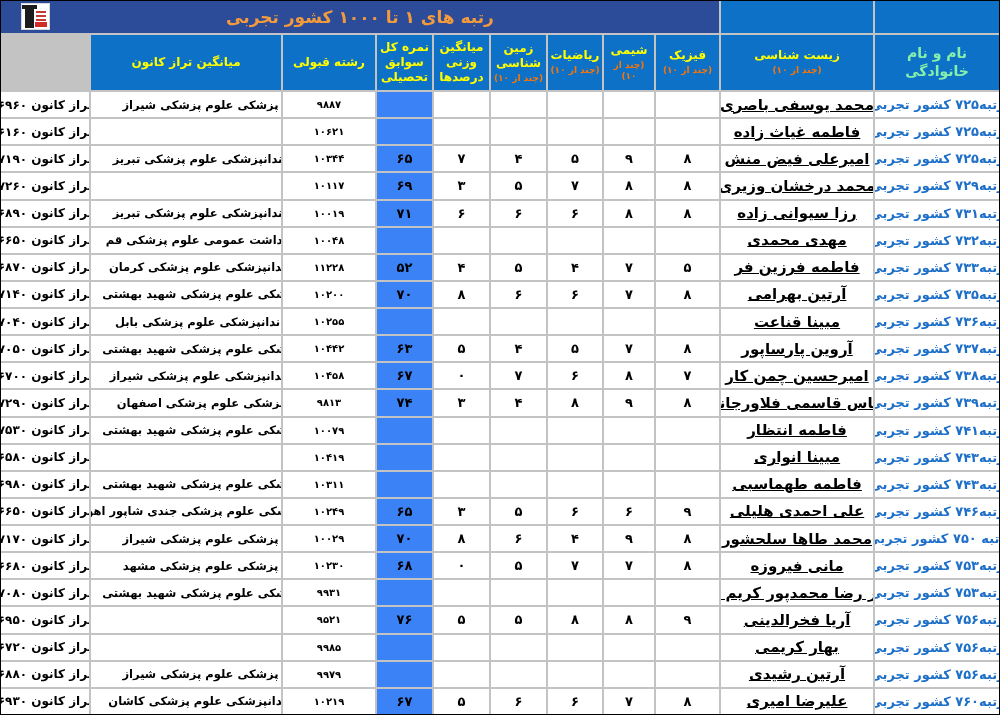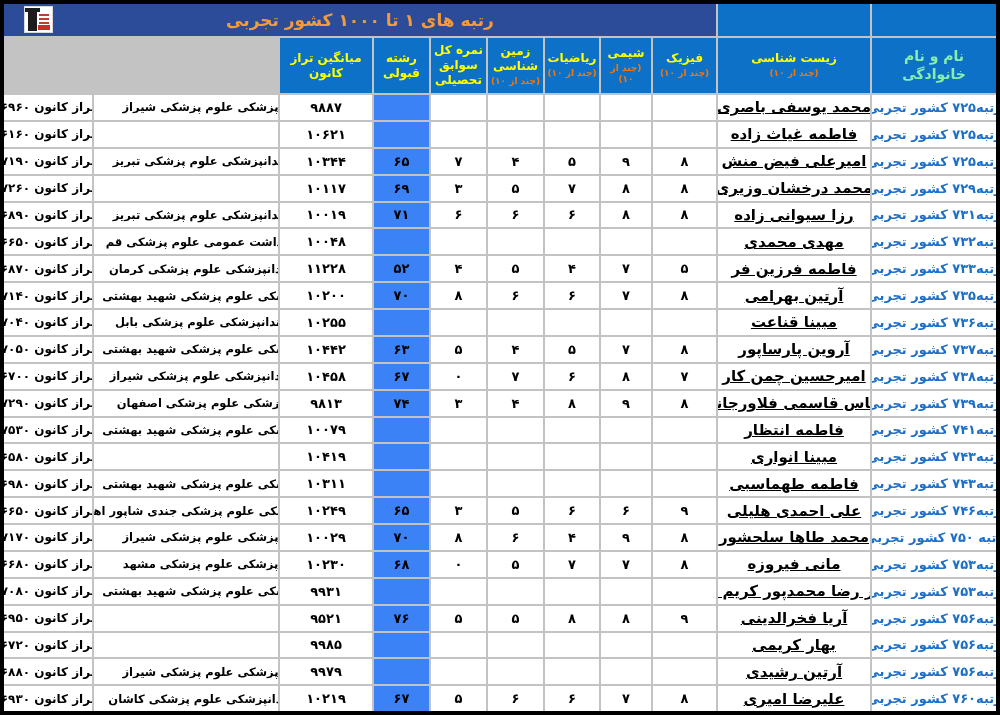--- a/index.html
+++ b/index.html
@@ -2,21 +2,21 @@
 <html lang="fa" dir="rtl"><head>
 <meta charset="utf-8">
 <style>
   html,body{margin:0;padding:0;background:#ffffff;}
   *{box-sizing:border-box;}
   .screen{
     width:1000px;height:715px;
     direction:rtl;
     font-family:"DejaVu Sans", sans-serif;
     background:#c3c3c3;
-    border:4px solid #000000;
+    border:1px solid #000000;
     display:flex;flex-direction:column;
     overflow:hidden;
     position:relative;
   }
   
   .top-band{
     height:32px;flex:0 0 32px;
     display:grid;
     grid-template-columns:124px 152px 1fr;
     gap:2px;
@@ -76,21 +76,21 @@
     display:flex;align-items:center;justify-content:center;
     text-align:center;
     font-weight:bold;color:#000000;
     overflow:hidden;white-space:nowrap;
     padding:0 3px;
   }
   .c-rank{color:#1d6fc8;font-size:13px;}
   .c-name{font-size:15px;text-decoration:underline;}
   .c-score{font-size:13px;}
   .c-avg{font-size:13px;background:#3b82f6;}
-  .c-total{font-size:13px;text-align:center;}
+  .c-total{font-size:10px;text-align:center;}
   .c-major{font-size:11.5px;padding-left:32px;}
   .c-kanoon{font-size:12px;}
 </style>
 </head>
 <body>
 
 <div class="screen">
 
   <div class="top-band">
     <div class="top-cell"></div>
@@ -125,20 +125,23 @@
     </div>
     <div class="th">
       <span class="main">ریاضیات</span>
       <span class="sub">(چند از ۱۰)</span>
     </div>
     <div class="th">
       <span class="main">زمین شناسی</span>
       <span class="sub">(چند از ۱۰)</span>
     </div>
     <div class="th">
+      <span class="main">میانگین وزنی درصدها</span>
+    </div>
+    <div class="th">
       <span class="main">نمره کل سوابق تحصیلی</span>
     </div>
     <div class="th">
       <span class="main">رشته قبولی</span>
     </div>
     <div class="th">
       <span class="main">میانگین تراز کانون</span>
     </div>
   </div>
 

